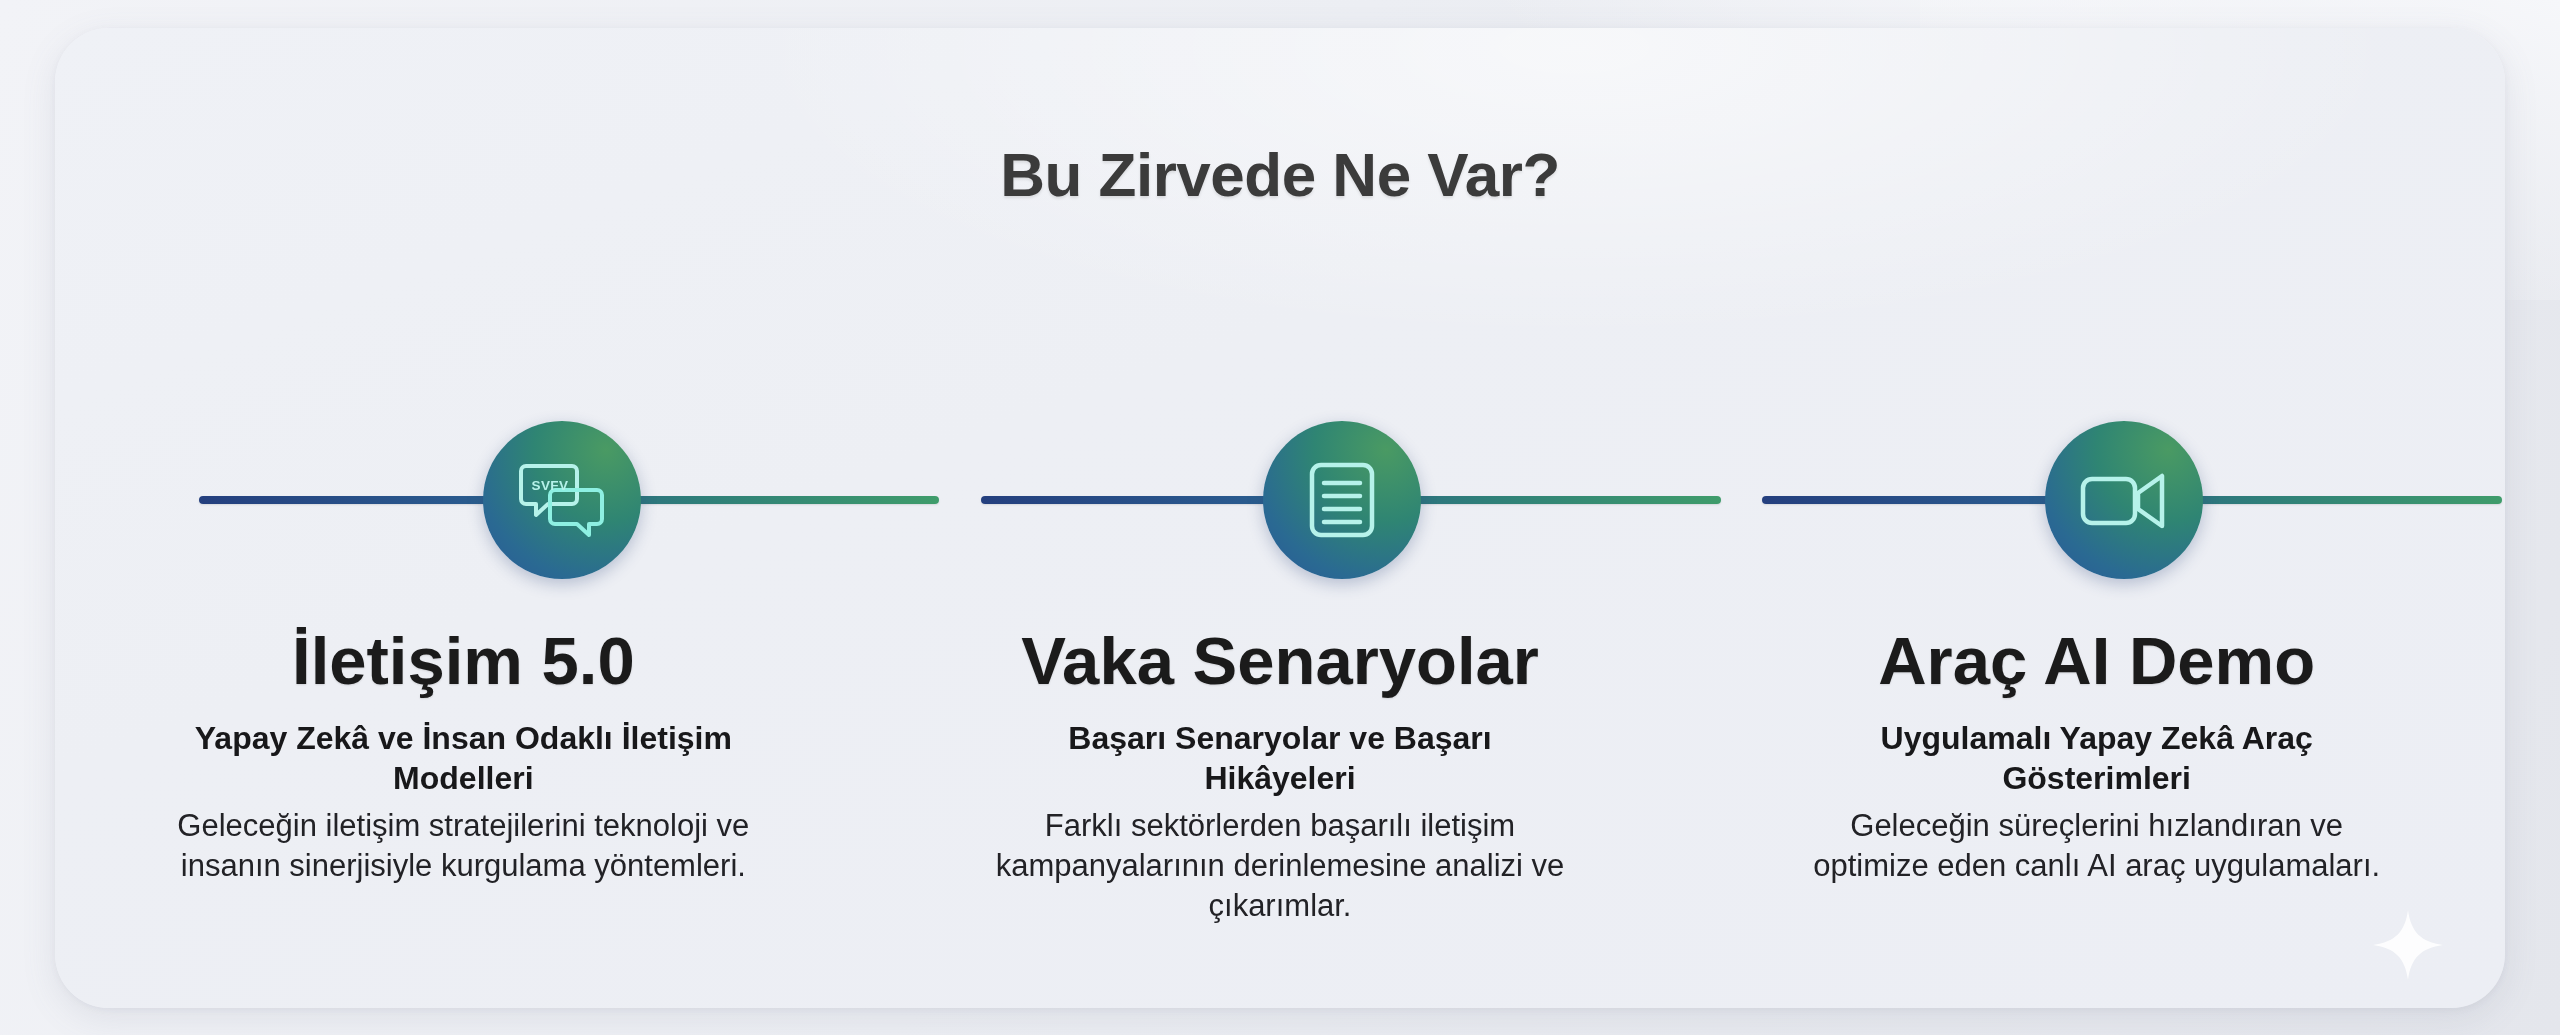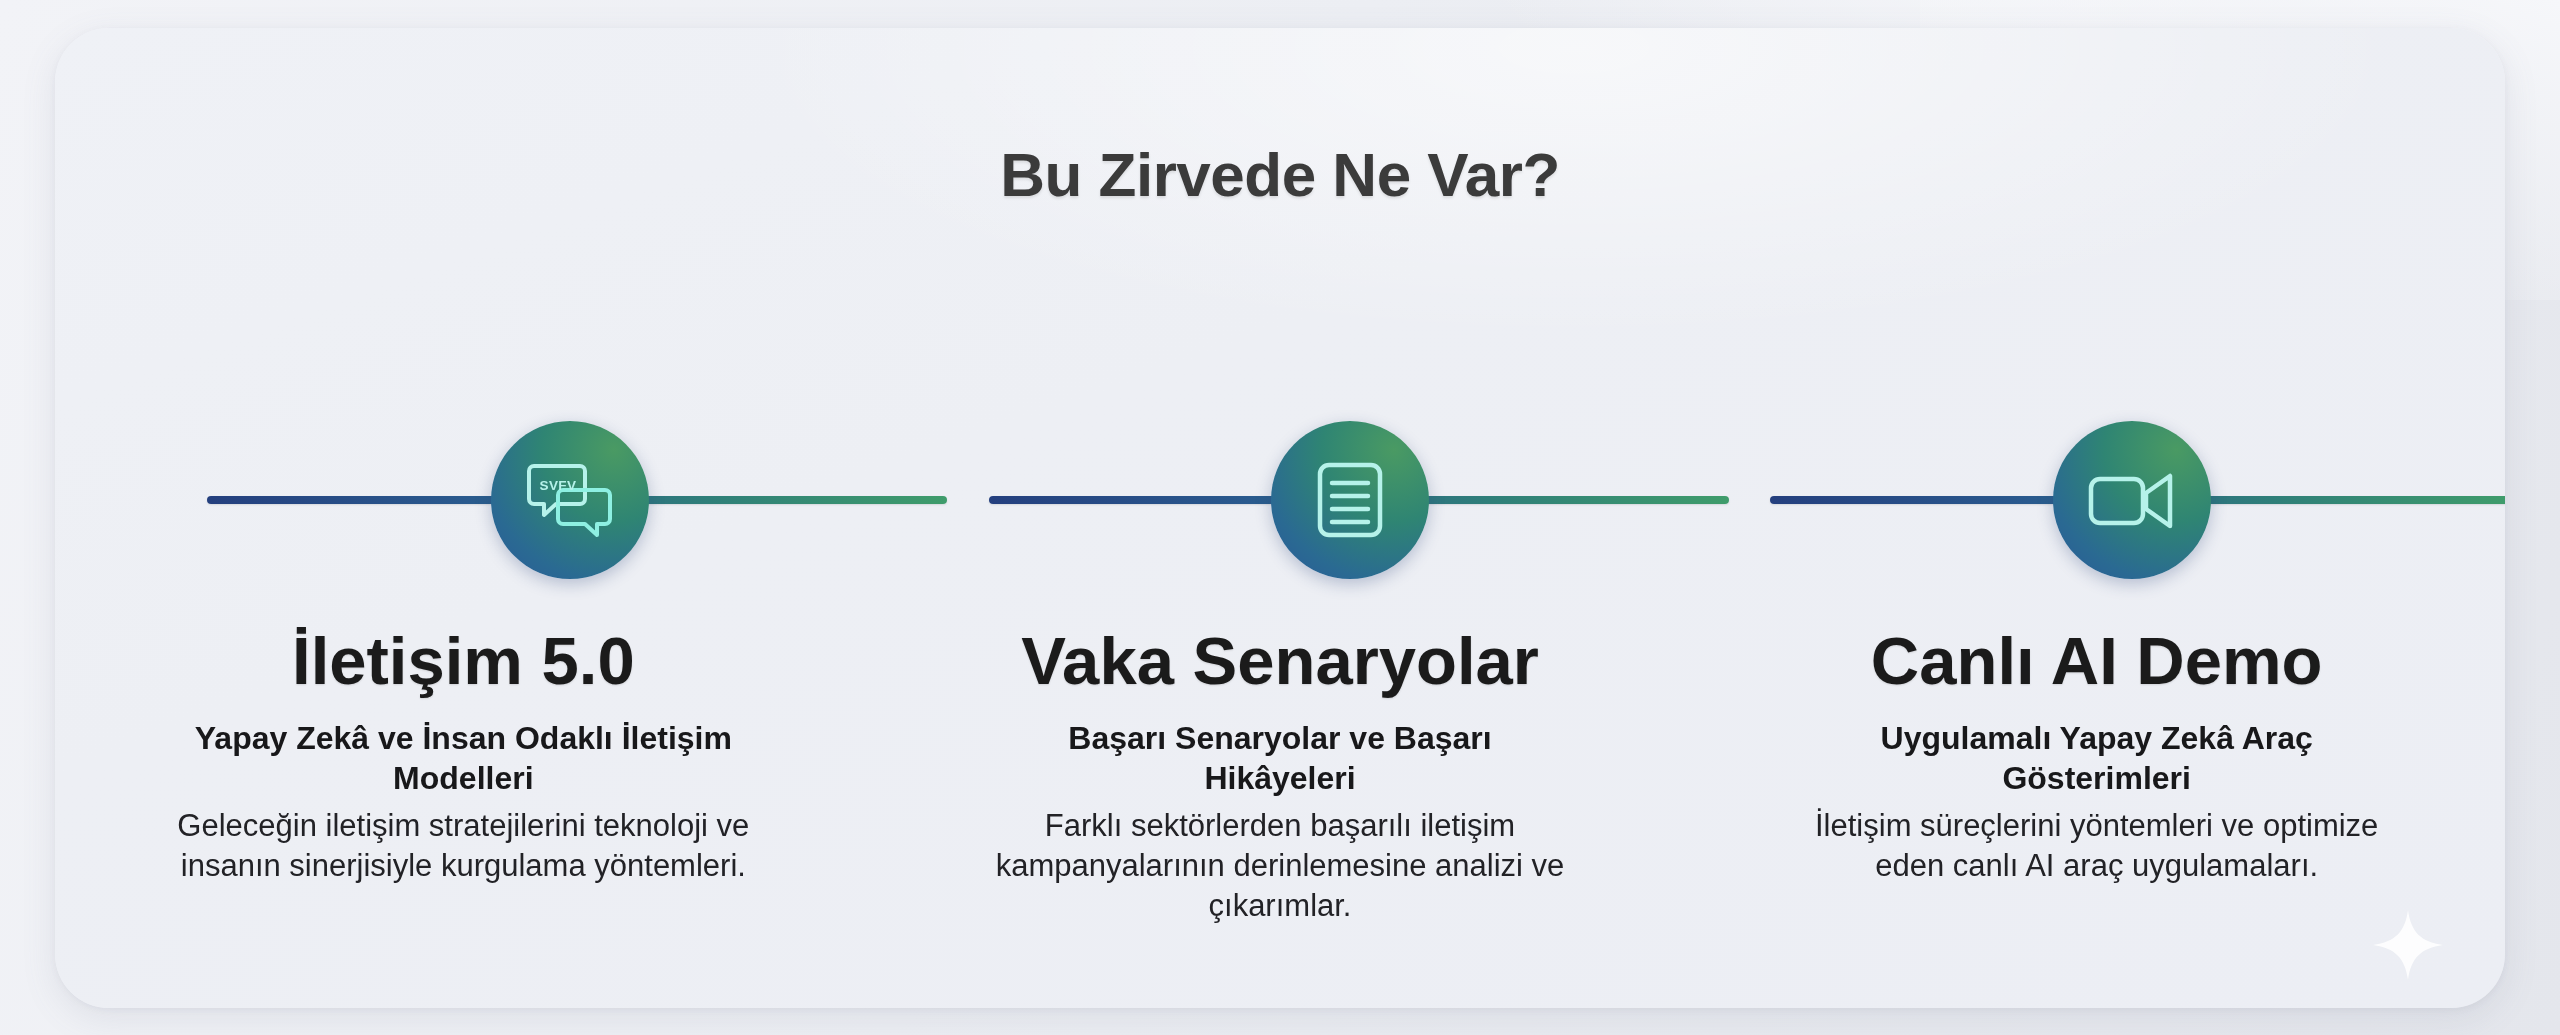--- a/index.html
+++ b/index.html
@@ -77,21 +77,21 @@
     color: #3b3b3b;
     letter-spacing: -0.5px;
     line-height: 1;
     text-shadow: 0 2px 3px rgba(0,0,0,0.10);
   }
 
   
   .timeline {
     position: absolute;
     top: 365px;
-    left: 12px;
+    left: 4px;
     width: 100%;
     height: 215px;
   }
 
   .line-track {
     position: absolute;
     top: 103px;
     height: 8px;
     border-radius: 4px;
     background: linear-gradient(90deg, #243f7e 0%, #2a5a8e 35%, #2f7f79 68%, #3f9c6b 100%);
@@ -223,23 +223,23 @@
         <div class="col-desc">Geleceğin iletişim stratejilerini teknoloji ve insanın sinerjisiyle kurgulama yöntemleri.</div>
       </div>
 
       <div class="col">
         <div class="col-title">Vaka Senaryolar</div>
         <div class="col-sub">Başarı Senaryolar ve Başarı Hikâyeleri</div>
         <div class="col-desc">Farklı sektörlerden başarılı iletişim kampanyalarının derinlemesine analizi ve çıkarımlar.</div>
       </div>
 
       <div class="col">
-        <div class="col-title">Canlı AI Demo</div>
+        <div class="col-title">Araç AI Demo</div>
         <div class="col-sub">Uygulamalı Yapay Zekâ Araç Gösterimleri</div>
-        <div class="col-desc">İletişim süreçlerini yöntemleri ve optimize eden canlı AI araç uygulamaları.</div>
+        <div class="col-desc">Geleceğin süreçlerini hızlandıran ve optimize eden canlı AI araç uygulamaları.</div>
       </div>
     </div>
 
     <span class="sparkle">
       <svg width="74" height="74" viewBox="0 0 74 74">
         <path d="M37 2 C40 24 50 34 72 37 C50 40 40 50 37 72 C34 50 24 40 2 37 C24 34 34 24 37 2 Z" fill="#ffffff" opacity="0.92"></path>
       </svg>
     </span>
 
   </section>

